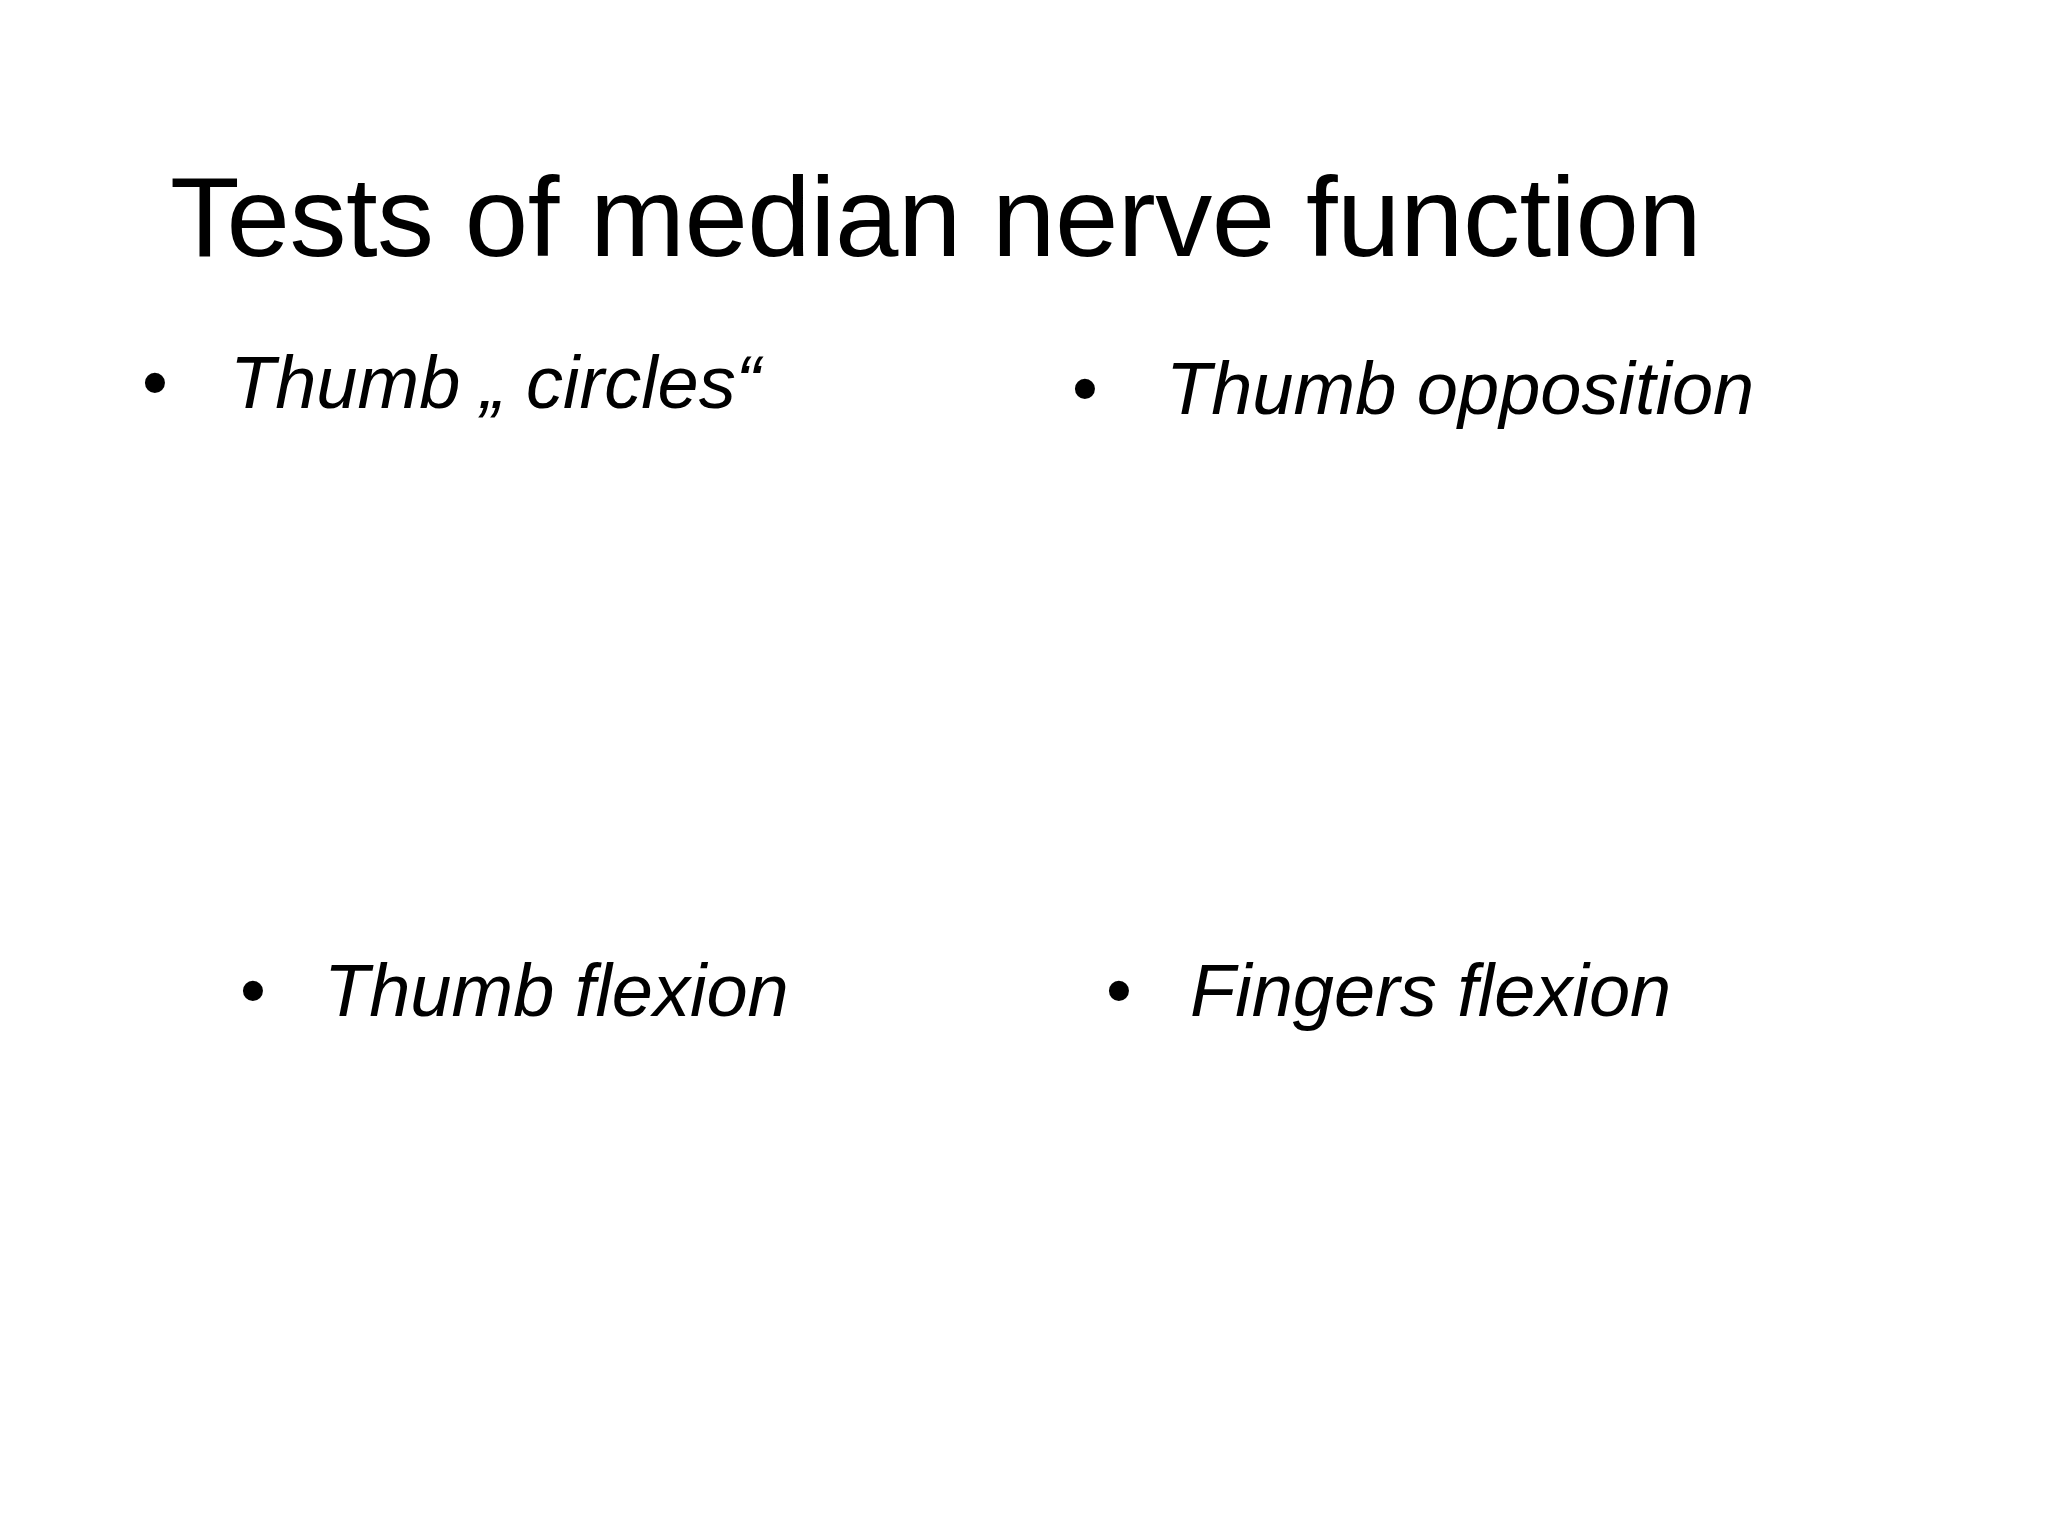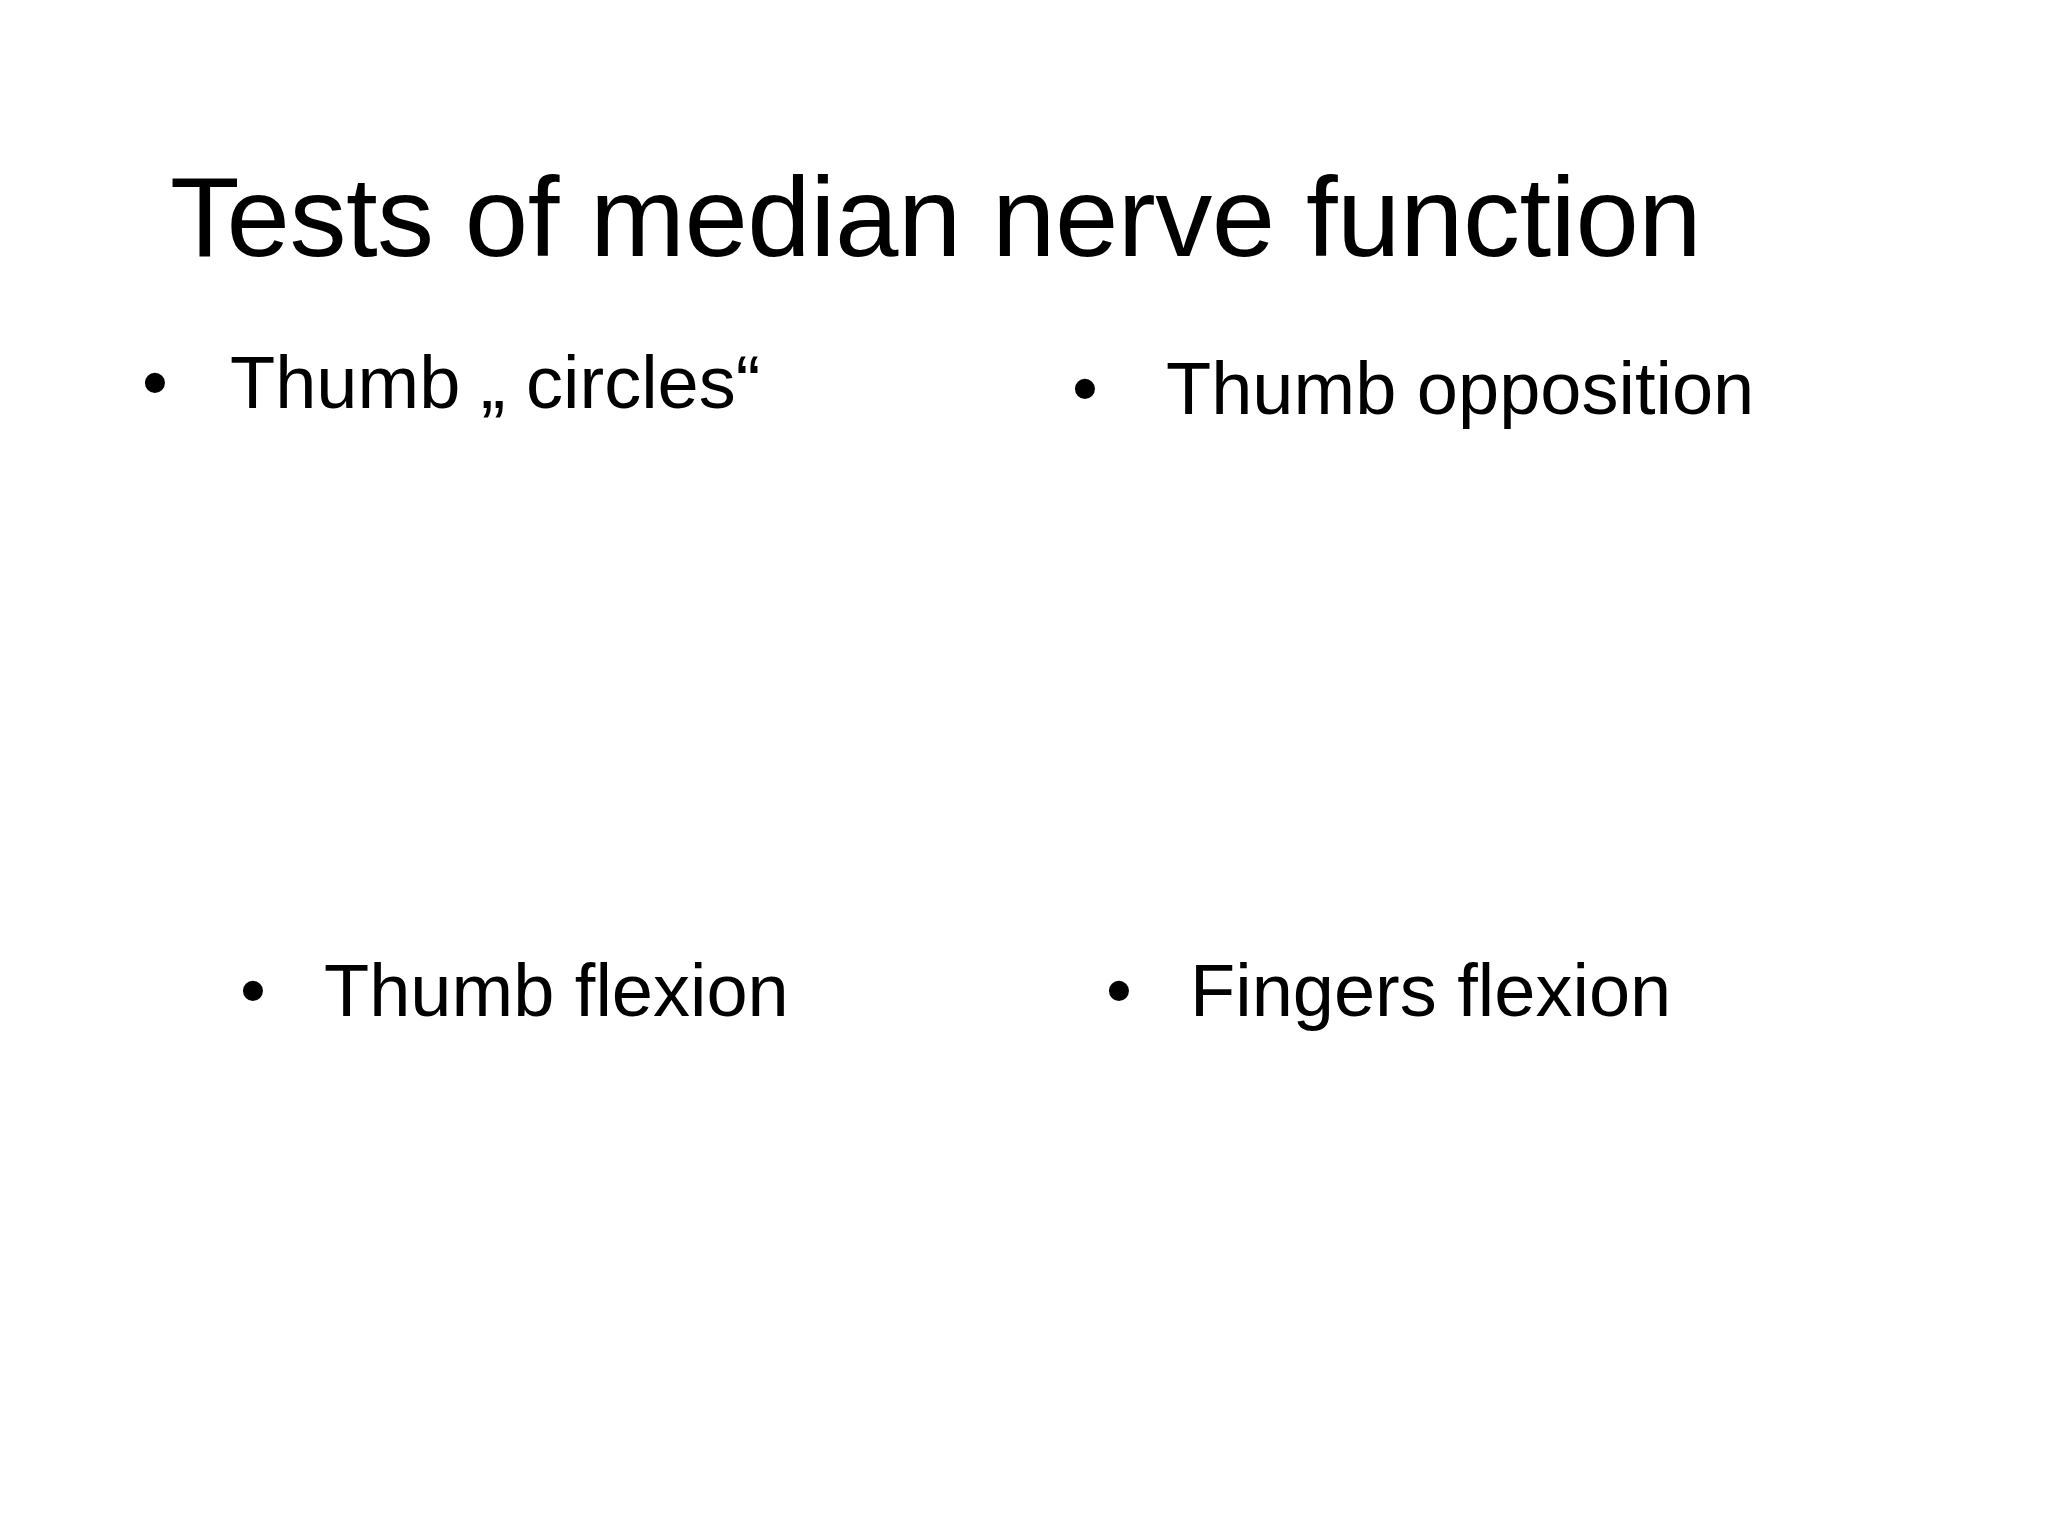--- a/index.html
+++ b/index.html
@@ -55,20 +55,21 @@
     width: 46px;
     flex: 0 0 46px;
     font-size: 74px;
     line-height: 1.0;
     text-align: left;
     color: #000000;
   }
 
   .bullet .btext {
     display: inline-block;
+    font-style: italic;
   }
 
   
   #bullet-thumb-circles   { left: 142px;  top: 346px; }
   #bullet-thumb-opposition{ left: 1072px; top: 352px; }
   #bullet-thumb-flexion   { left: 240px;  top: 954px; }
   #bullet-fingers-flexion { left: 1106px; top: 954px; }
 
   
   #bullet-thumb-circles   .btext { padding-left: 42px; }

